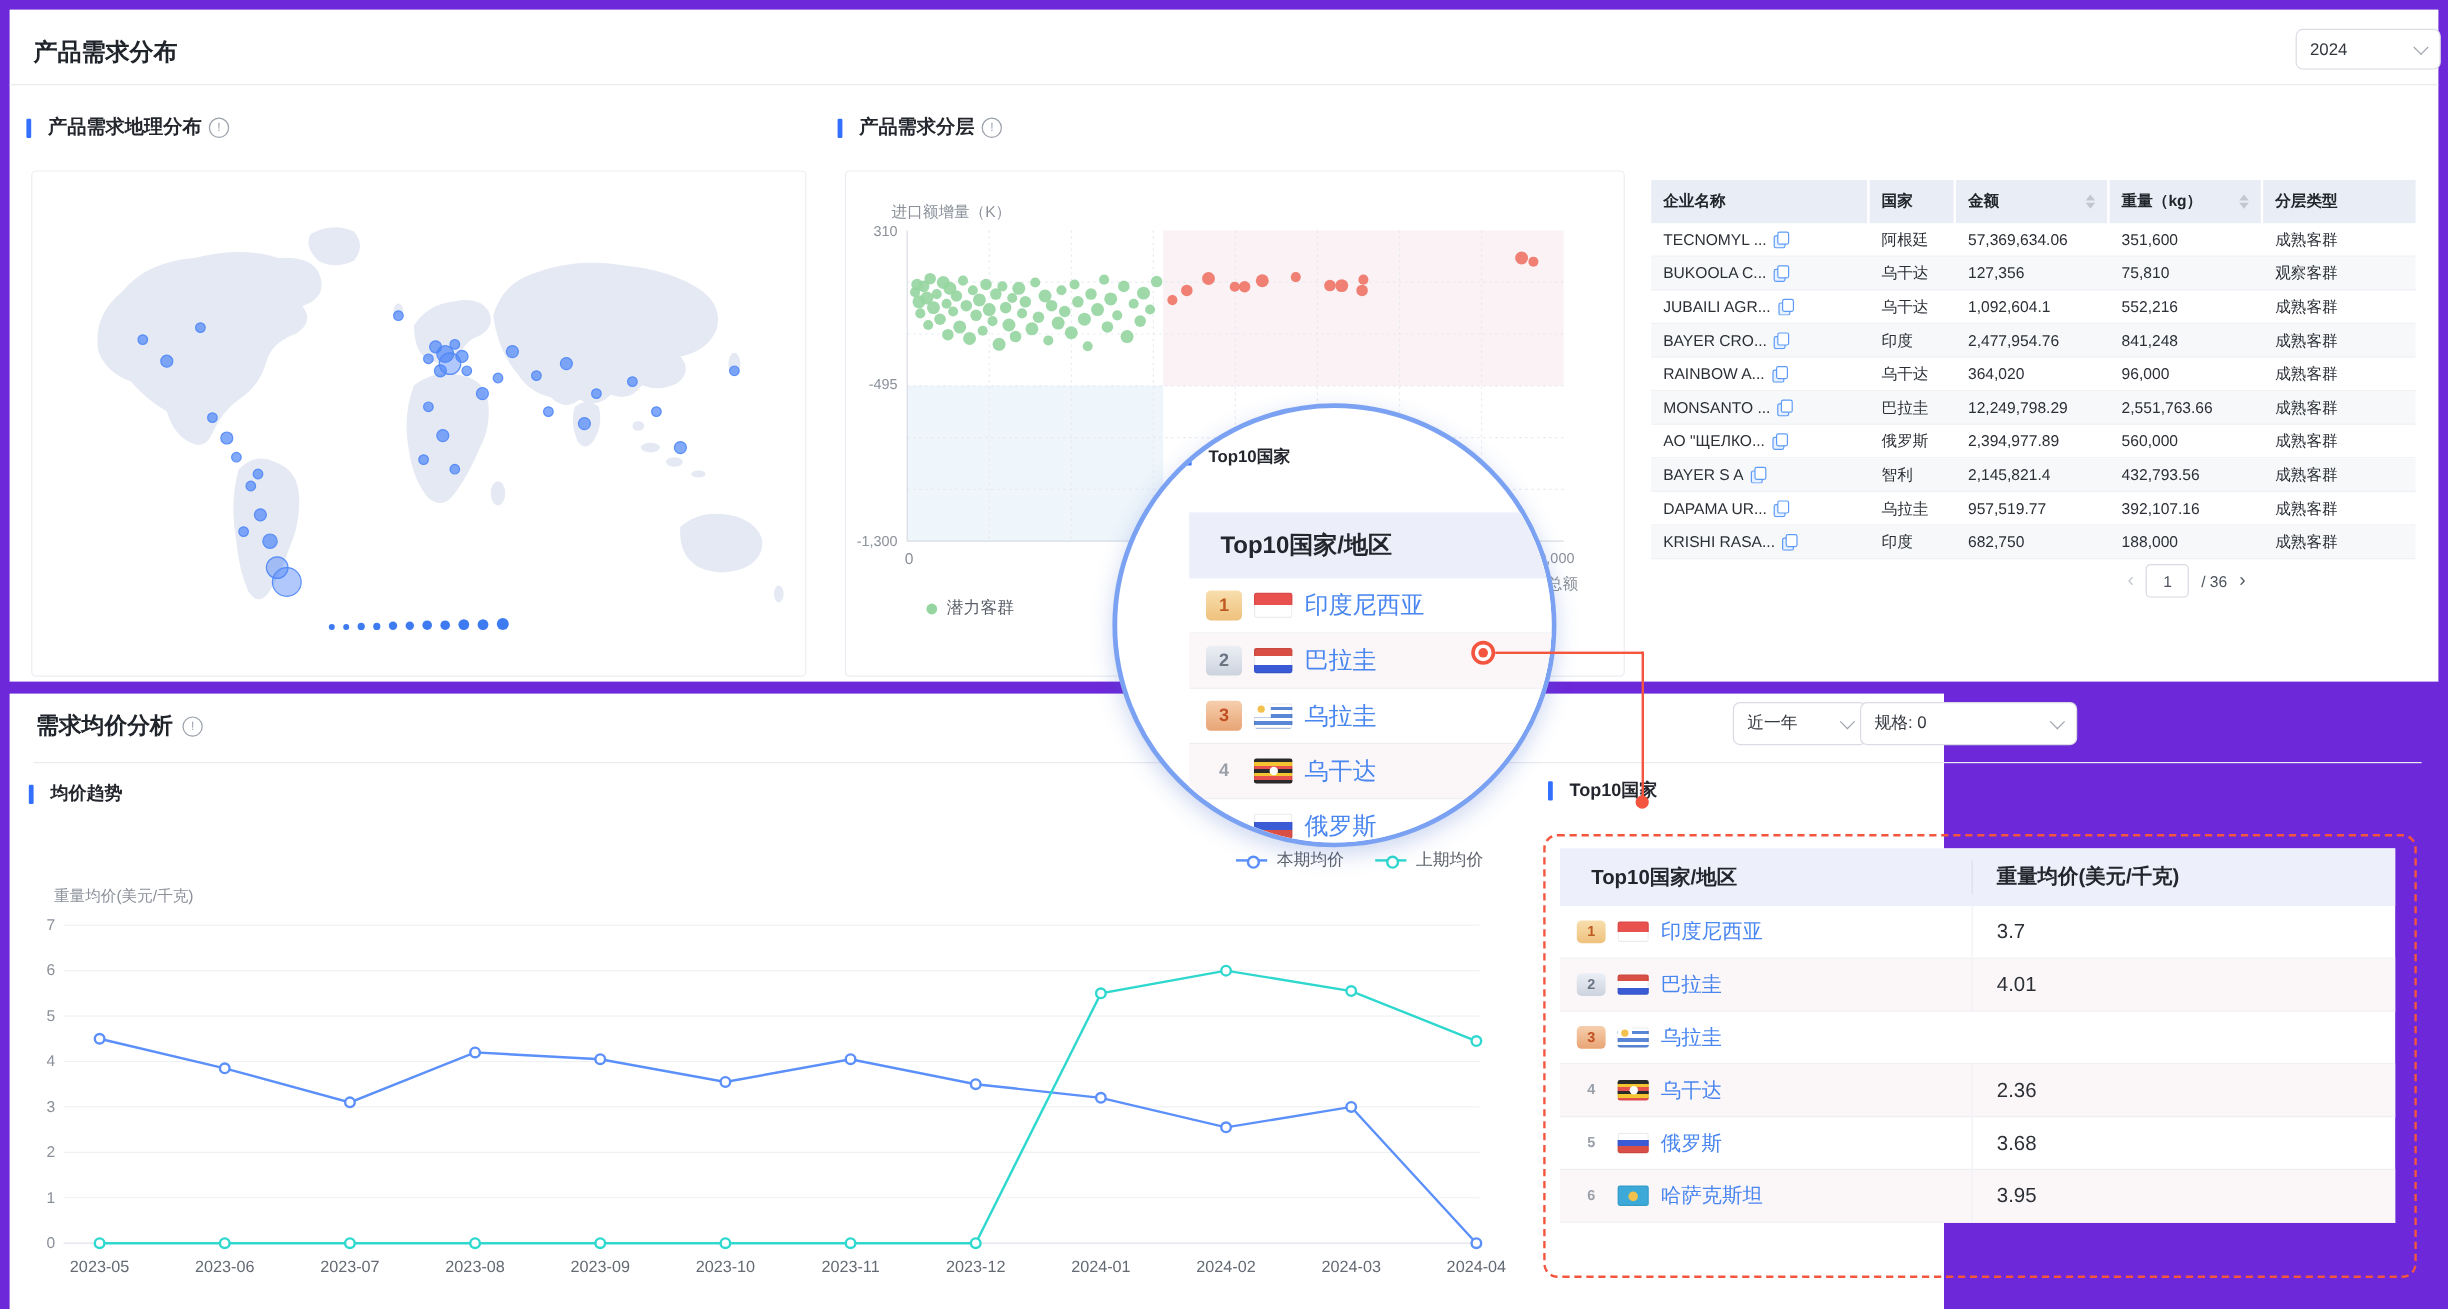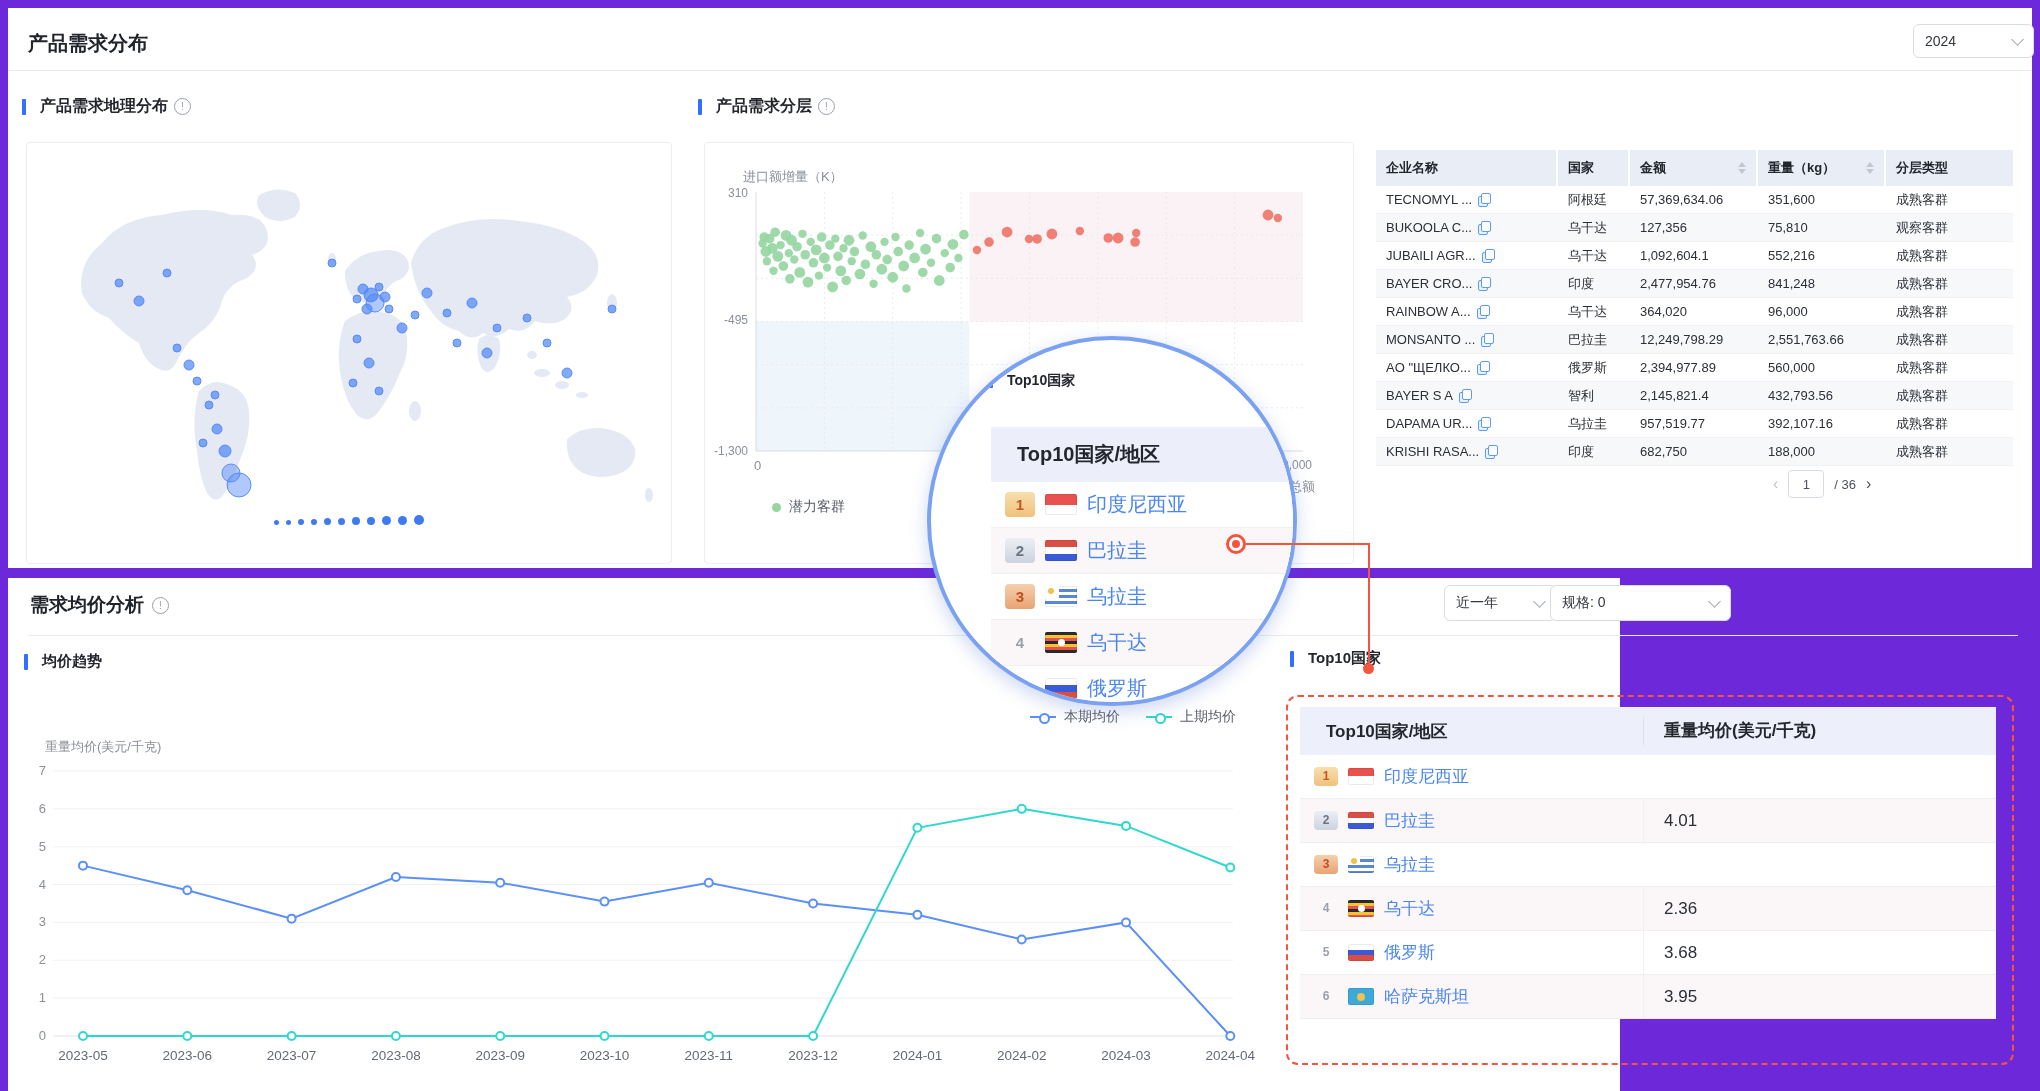--- a/index.html
+++ b/index.html
@@ -525,20 +525,21 @@
         <div style="padding-left:26px;">Top10国家/地区</div>
         <div style="padding-left:20px;border-left:1px solid #dcdfec;height:60%;display:flex;align-items:center;">重量均价(美元/千克)</div>
       </div>
       <div>
           <div class="trow" style="grid-template-columns: 343px 353px; height: 43px;">
             <div class="cell-country" style="padding-left: 14px;">
               <div class="rank gold" style="width: 24px; height: 19.68px; font-size: 12px;">1</div>
               <div class="flag id" style="width: 26px; height: 17px;"></div>
               <div class="link">印度尼西亚</div>
             </div>
+            <div style="padding-left: 20px; border-left: 1px solid rgb(240, 240, 244); height: 100%; display: flex; align-items: center; color: rgb(43, 47, 54);">3.7</div>
           </div>
           <div class="trow" style="grid-template-columns: 343px 353px; height: 43px;">
             <div class="cell-country" style="padding-left: 14px;">
               <div class="rank silver" style="width: 24px; height: 19.68px; font-size: 12px;">2</div>
               <div class="flag py" style="width: 26px; height: 17px;"></div>
               <div class="link">巴拉圭</div>
             </div>
             <div style="padding-left: 20px; border-left: 1px solid rgb(240, 240, 244); height: 100%; display: flex; align-items: center; color: rgb(43, 47, 54);">4.01</div>
           </div>
           <div class="trow" style="grid-template-columns: 343px 353px; height: 43px;">

